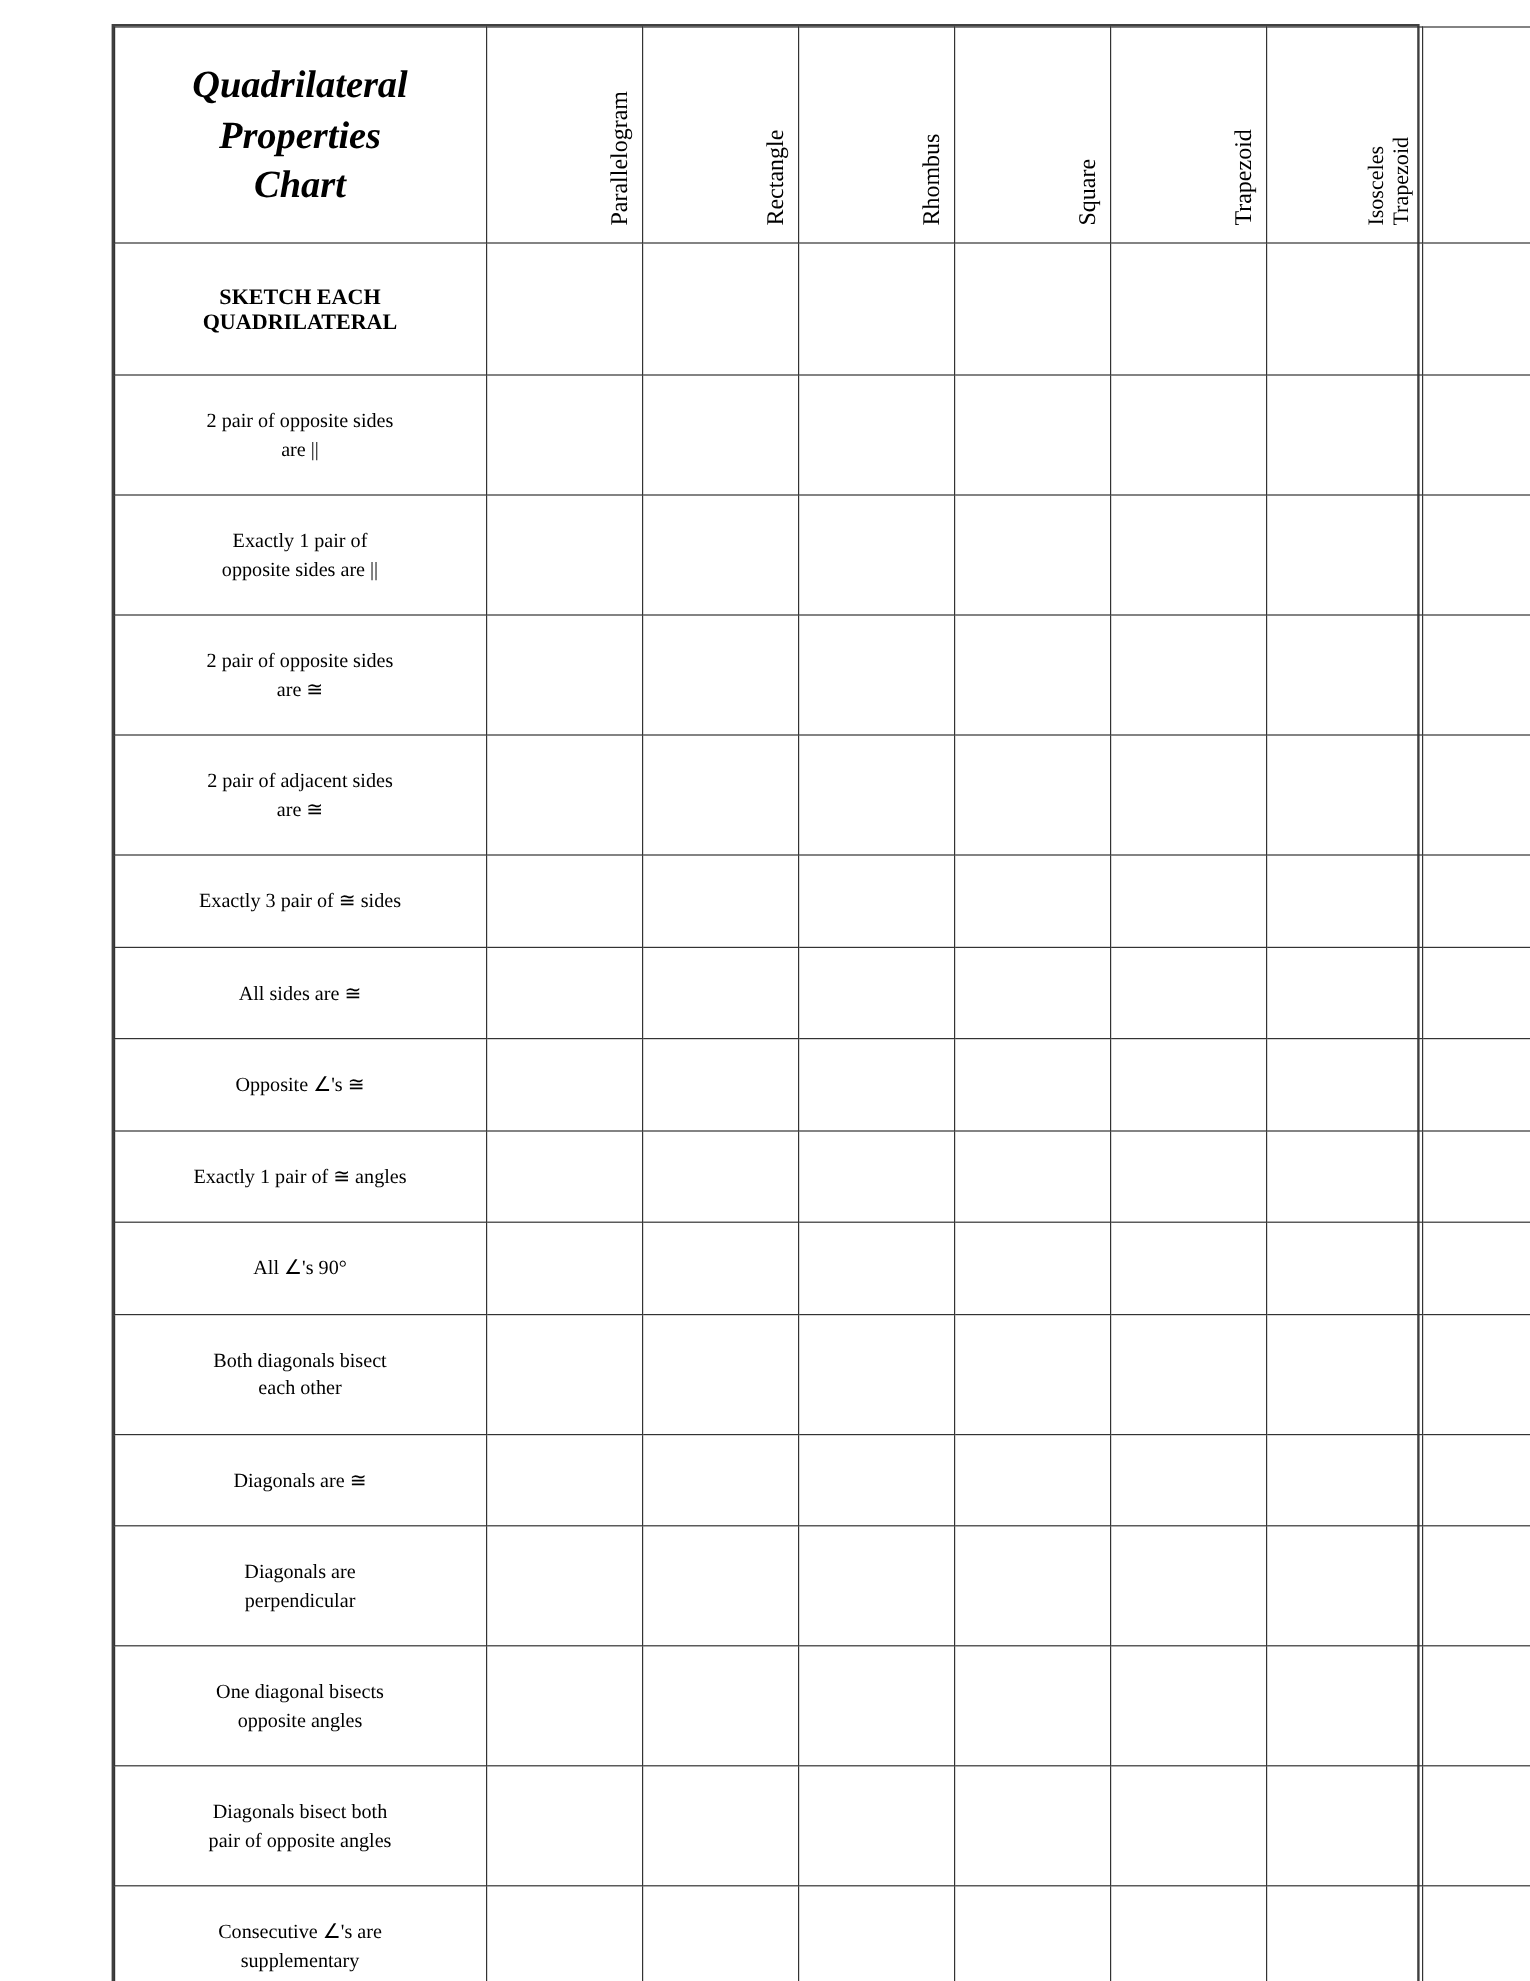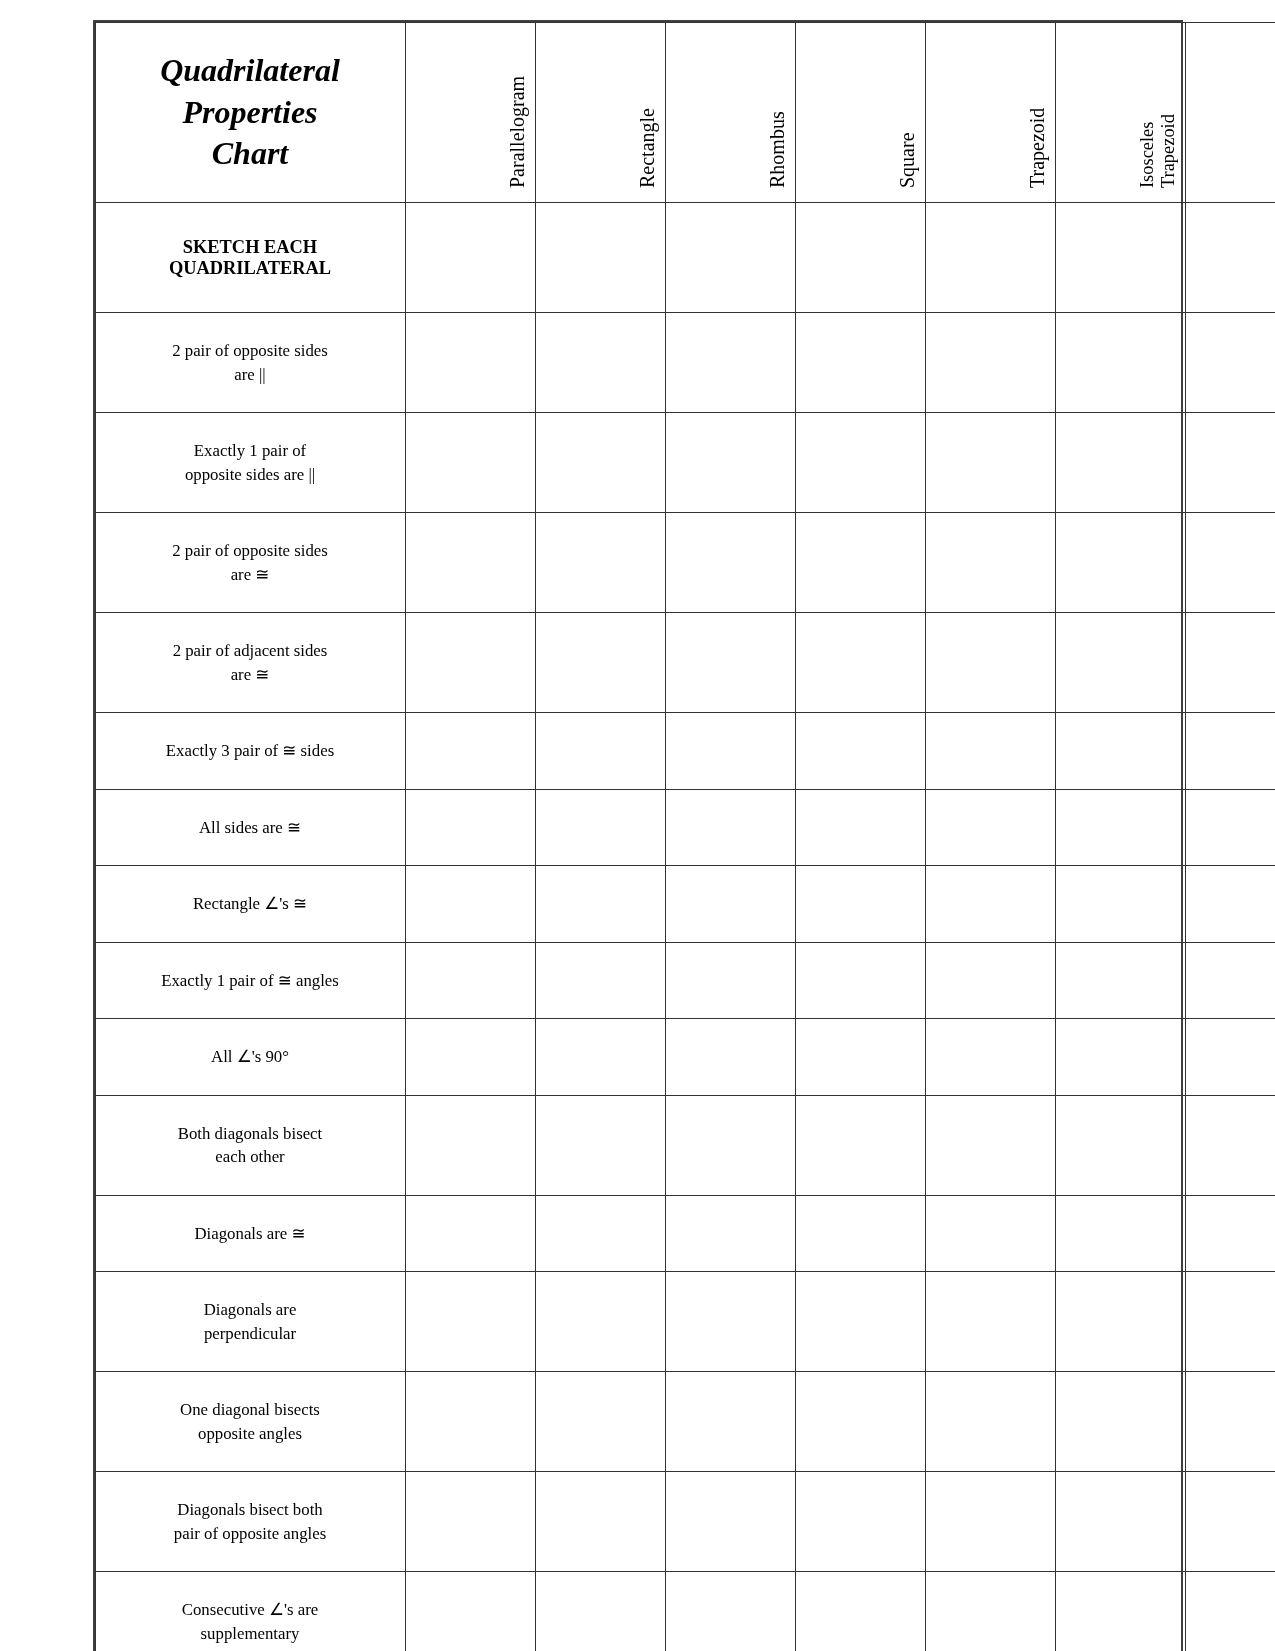--- a/index.html
+++ b/index.html
@@ -211,21 +211,21 @@
         <td class="data-cell"></td>
         <td class="data-cell"></td>
         <td class="data-cell"></td>
         <td class="data-cell"></td>
         <td class="data-cell"></td>
         <td class="data-cell"></td>
         <td class="data-cell"></td>
       </tr>
 
       <tr class="prop-row">
-        <td class="prop-cell">Rectangle ∠'s ≅</td>
+        <td class="prop-cell">Opposite ∠'s ≅</td>
         <td class="data-cell"></td>
         <td class="data-cell"></td>
         <td class="data-cell"></td>
         <td class="data-cell"></td>
         <td class="data-cell"></td>
         <td class="data-cell"></td>
         <td class="data-cell"></td>
       </tr>
 
       <tr class="prop-row">

